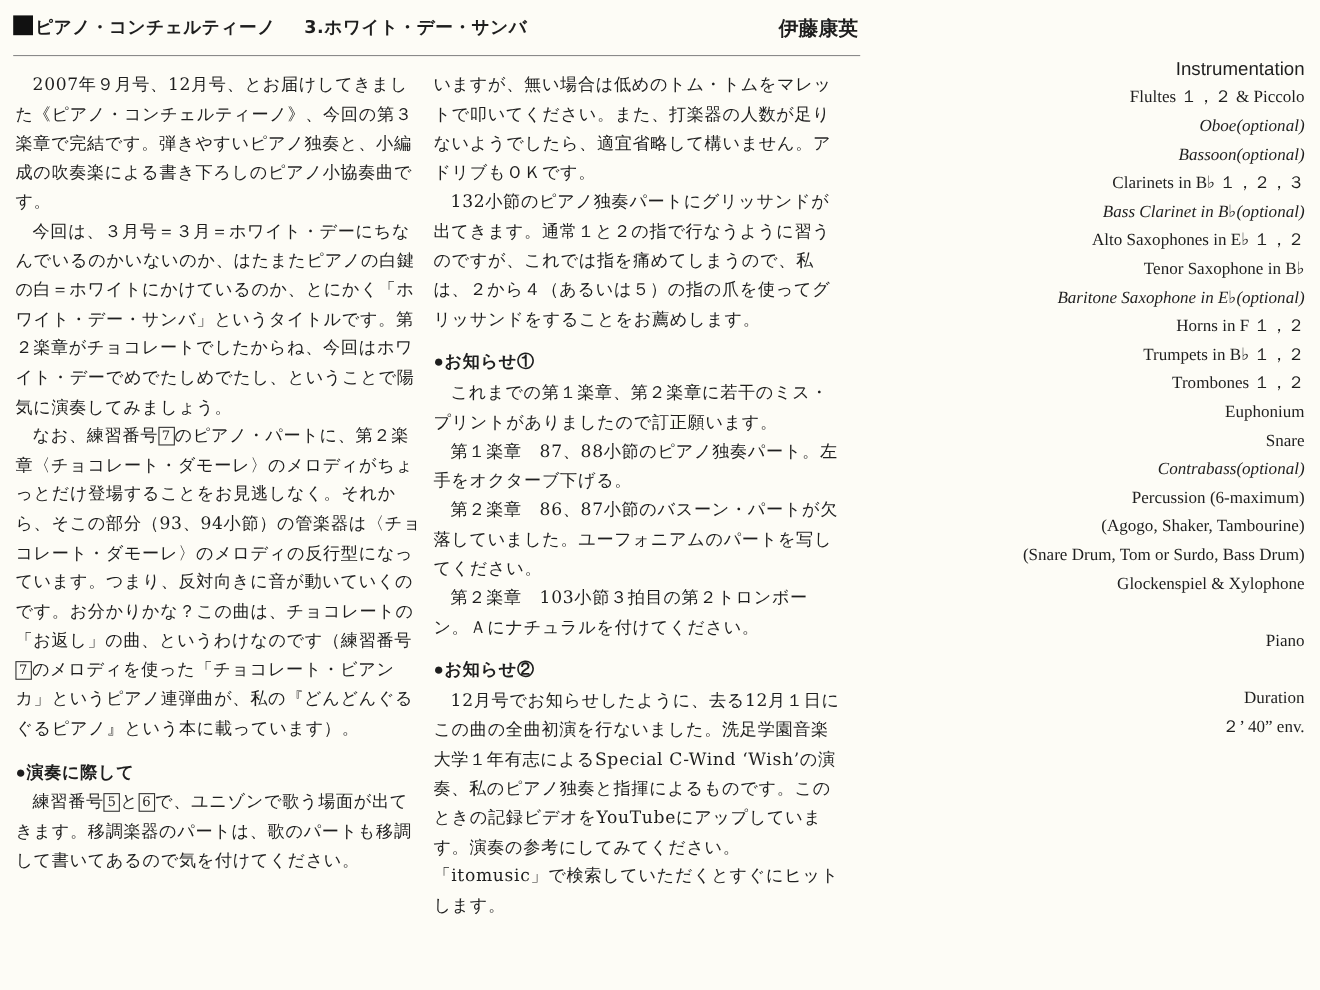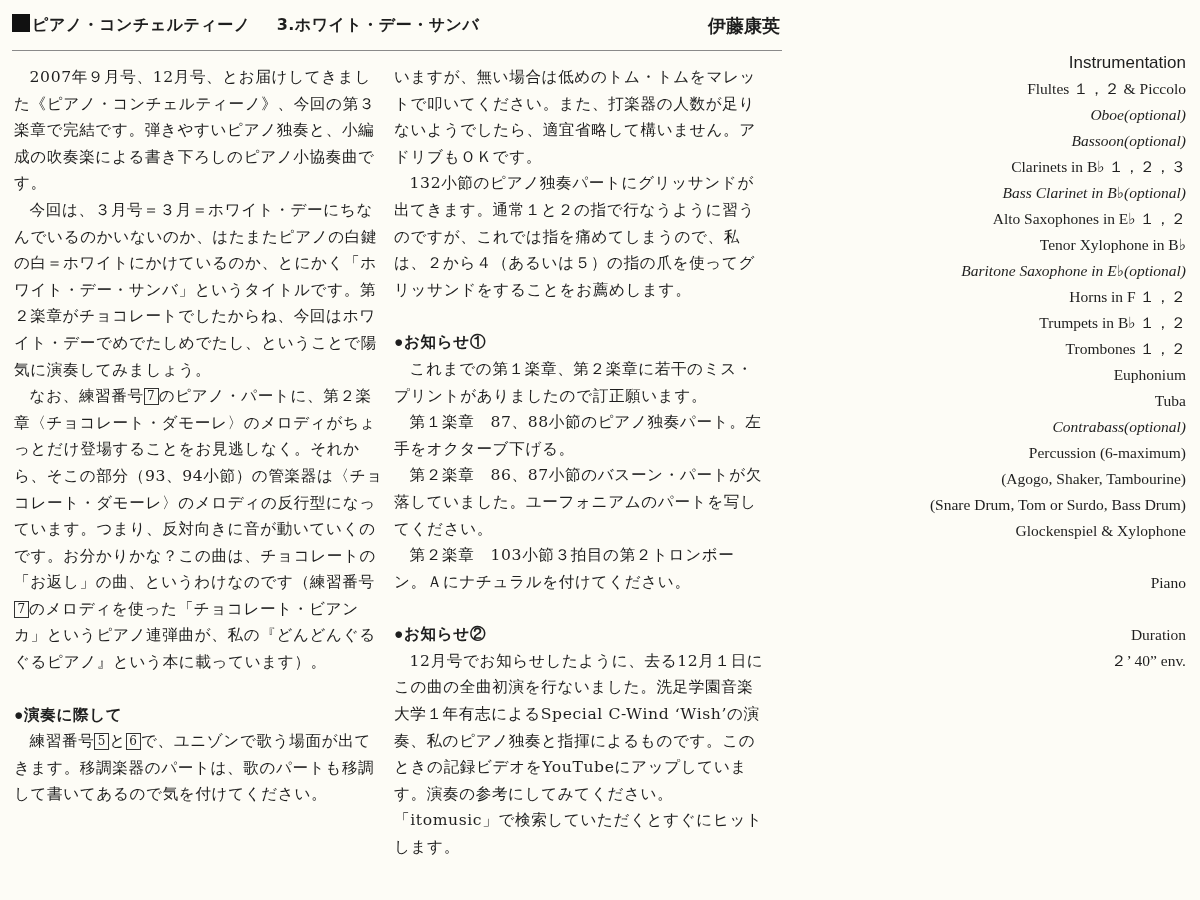--- a/index.html
+++ b/index.html
@@ -29,21 +29,21 @@
   }
   .col {
     position: absolute; top: 64px; width: 372px;
     font-size: 15.6px; line-height: 26.6px; letter-spacing: 0.6px;
   }
   .col.left { left: 14px; }
   .col.mid { left: 394px; }
   .col p { margin: 0; text-indent: 1em; }
   .col p.noindent { text-indent: 0; }
   .col h3 {
-    margin: 26px 0 0 0; font-size: 15.6px; line-height: 26.6px;
+    margin: 14px 0 0 0; font-size: 15.6px; line-height: 26.6px;
     font-family: Liberation Sans, sans-serif; font-weight: bold;
   }
   .boxnum {
     display: inline-block; border: 1px solid #333; width: 13px; height: 15px;
     line-height: 15px; text-align: center; font-size: 12px; text-indent: 0; vertical-align: 1px;
   }
   .instr {
     position: absolute; right: 14px; top: 50px; width: 340px;
     text-align: right; font-family: "Liberation Serif", "DejaVu Serif", serif;
     font-size: 15.5px; line-height: 26px;
@@ -84,27 +84,27 @@
 </div>
 
 <div class="instr">
   <div class="heading">Instrumentation</div>
   <div>Flultes １，２ &amp; Piccolo</div>
   <div class="it">Oboe(optional)</div>
   <div class="it">Bassoon(optional)</div>
   <div>Clarinets in B♭ １，２，３</div>
   <div class="it">Bass Clarinet in B♭(optional)</div>
   <div>Alto Saxophones in E♭ １，２</div>
-  <div>Tenor Xylophone in B♭</div>
+  <div>Tenor Saxophone in B♭</div>
   <div class="it">Baritone Saxophone in E♭(optional)</div>
   <div>Horns in F １，２</div>
   <div>Trumpets in B♭ １，２</div>
   <div>Trombones １，２</div>
   <div>Euphonium</div>
-  <div>Tuba</div>
+  <div>Snare</div>
   <div class="it">Contrabass(optional)</div>
   <div>Percussion (6-maximum)</div>
   <div>(Agogo, Shaker, Tambourine)</div>
   <div>(Snare Drum, Tom or Surdo, Bass Drum)</div>
   <div>Glockenspiel &amp; Xylophone</div>
   <div class="gap"></div>
   <div>Piano</div>
   <div class="gap"></div>
   <div>Duration</div>
   <div>２’ 40” env.</div>

